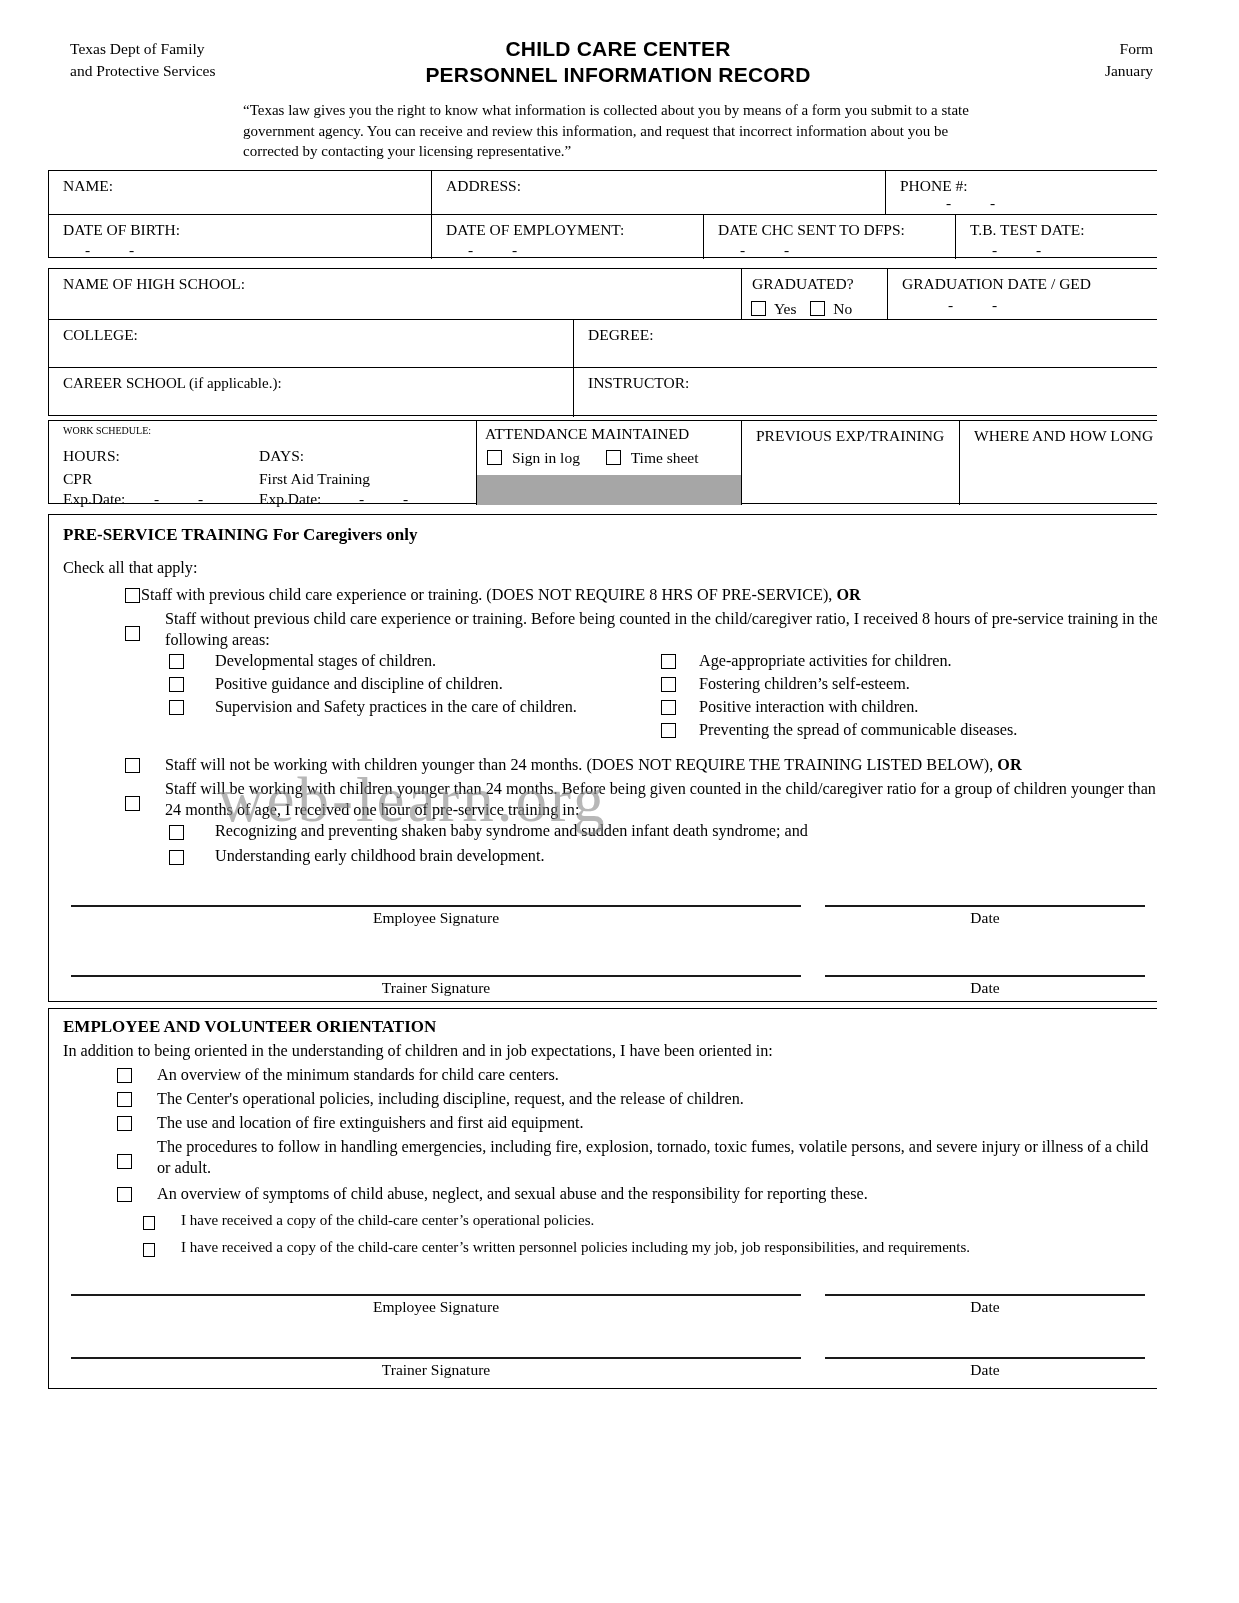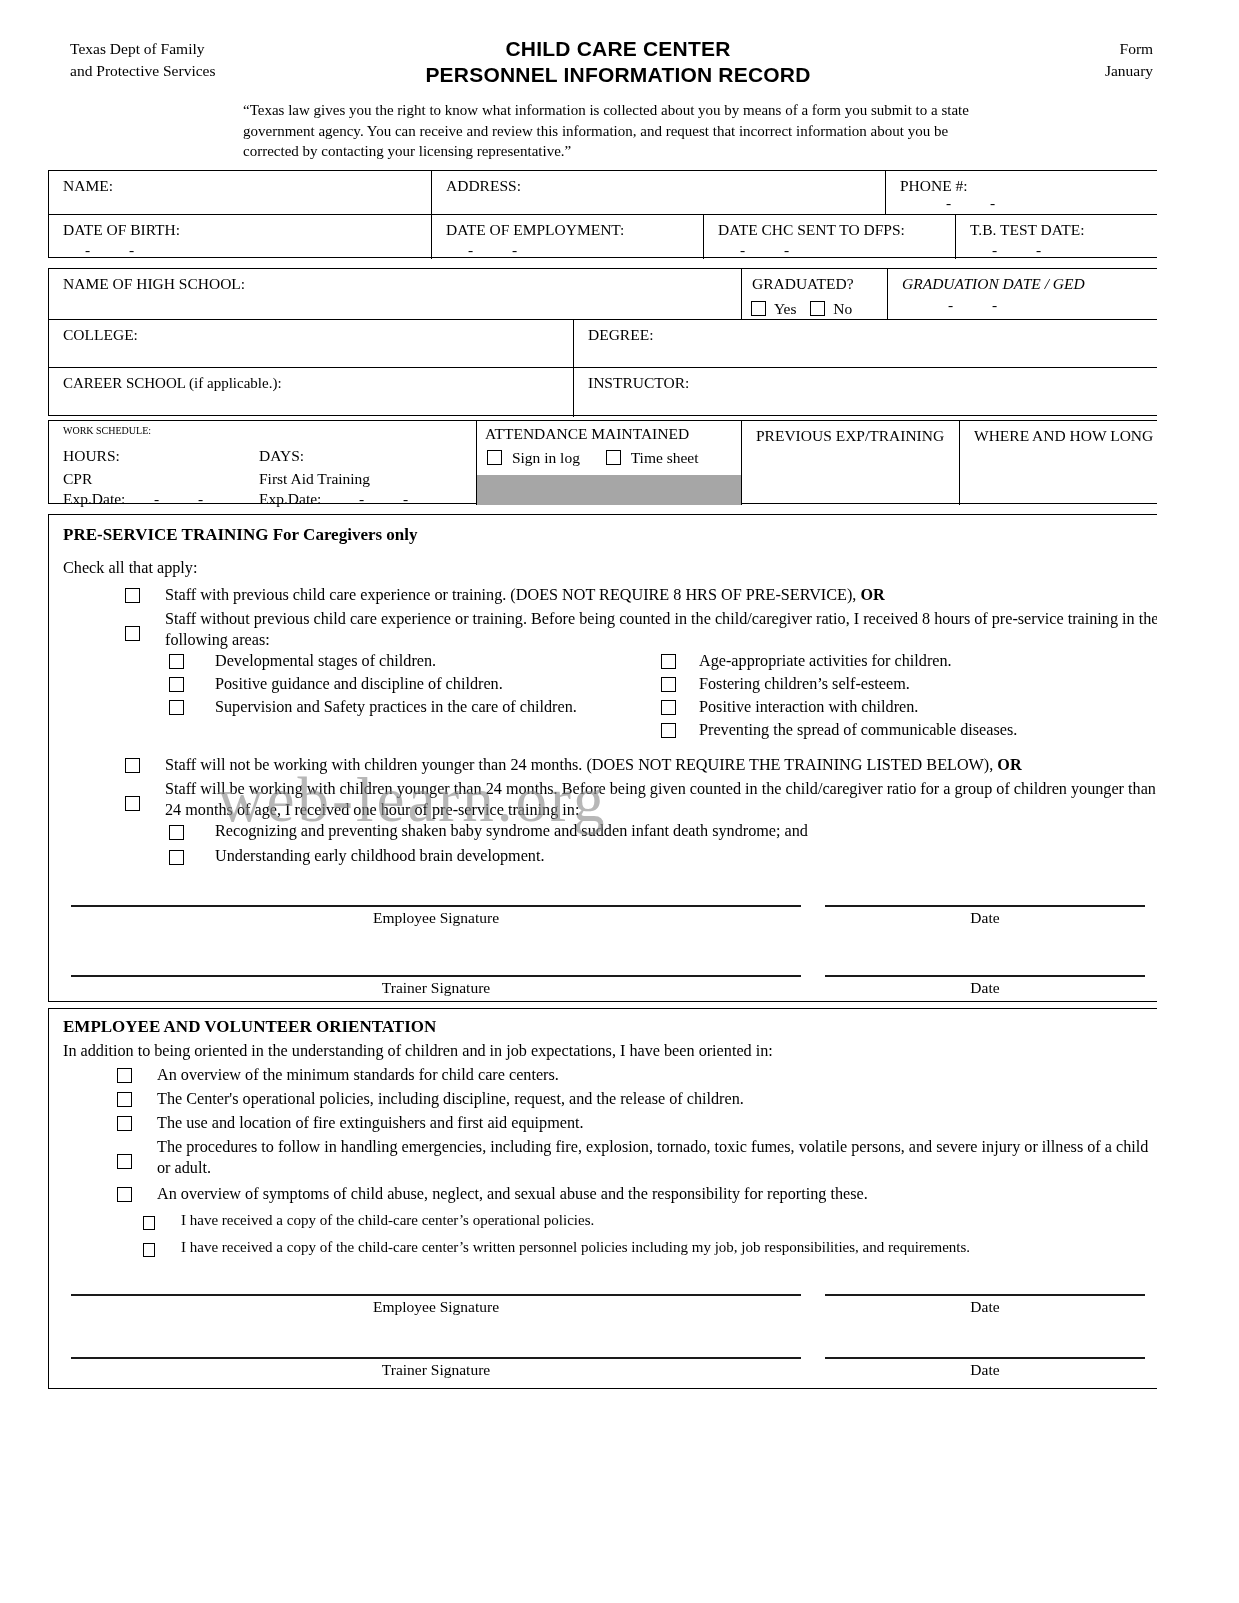--- a/index.html
+++ b/index.html
@@ -173,21 +173,21 @@
     <div class="cell bl" style="left:692px;top:0;width:146px;height:50px;">
       <div class="lbl" style="padding-left:10px;">GRADUATED?</div>
       <div style="position:absolute;left:9px;top:31px;font-size:15.5px;white-space:nowrap;">
         <span class="cb"></span>
         <span style="margin:0 10px 0 4px;">Yes</span>
         <span class="cb"></span>
         <span style="margin-left:4px;">No</span>
       </div>
     </div>
     <div class="cell lbl bl" style="left:838px;top:0;width:292px;height:50px;">
-      <span style="padding-left:0;font-style:italic;">GRADUATION DATE / GED</span>
+      <span style="padding-left:0;">GRADUATION DATE / GED</span>
       <span class="dashes" style="left:60px;top:26px;">-          -</span>
     </div>
 
     <div class="cell lbl bt" style="left:0;top:50px;width:524px;height:48px;">
       <span>COLLEGE:</span>
     </div>
     <div class="cell lbl bt bl" style="left:524px;top:50px;width:606px;height:48px;">
       <span>DEGREE:</span>
     </div>
 
@@ -234,21 +234,21 @@
   </div>
 
   <div class="sect" style="top:514px;width:1130px;height:488px;">
 
     <div class="sect-title" style="position:absolute;left:14px;top:10px;">PRE-SERVICE TRAINING For Caregivers only</div>
 
     <div class="body-txt" style="position:absolute;left:14px;top:43px;">Check all that apply:</div>
 
     <div style="position:absolute;left:14px;top:70px;width:1100px;">
       <span class="cb" style="position:absolute;left:62px;top:3px;"></span>
-      <div class="body-txt" style="margin-left:102px;">
+      <div class="body-txt" style="margin-left:78px;">
         <span>Staff with previous child care experience or training. (DOES NOT REQUIRE 8 HRS OF PRE-SERVICE), </span><b>OR</b>
       </div>
     </div>
 
     <div style="position:absolute;left:14px;top:94px;width:1104px;">
       <span class="cb" style="position:absolute;left:62px;top:17px;"></span>
       <div class="body-txt" style="margin-left:102px;width:1002px;">Staff without previous child care experience or training.  Before being counted in the child/caregiver ratio, I received 8 hours of pre-service training in the following areas:</div>
     </div>
 
     <div style="position:absolute;left:120px;top:136px;width:520px;">

